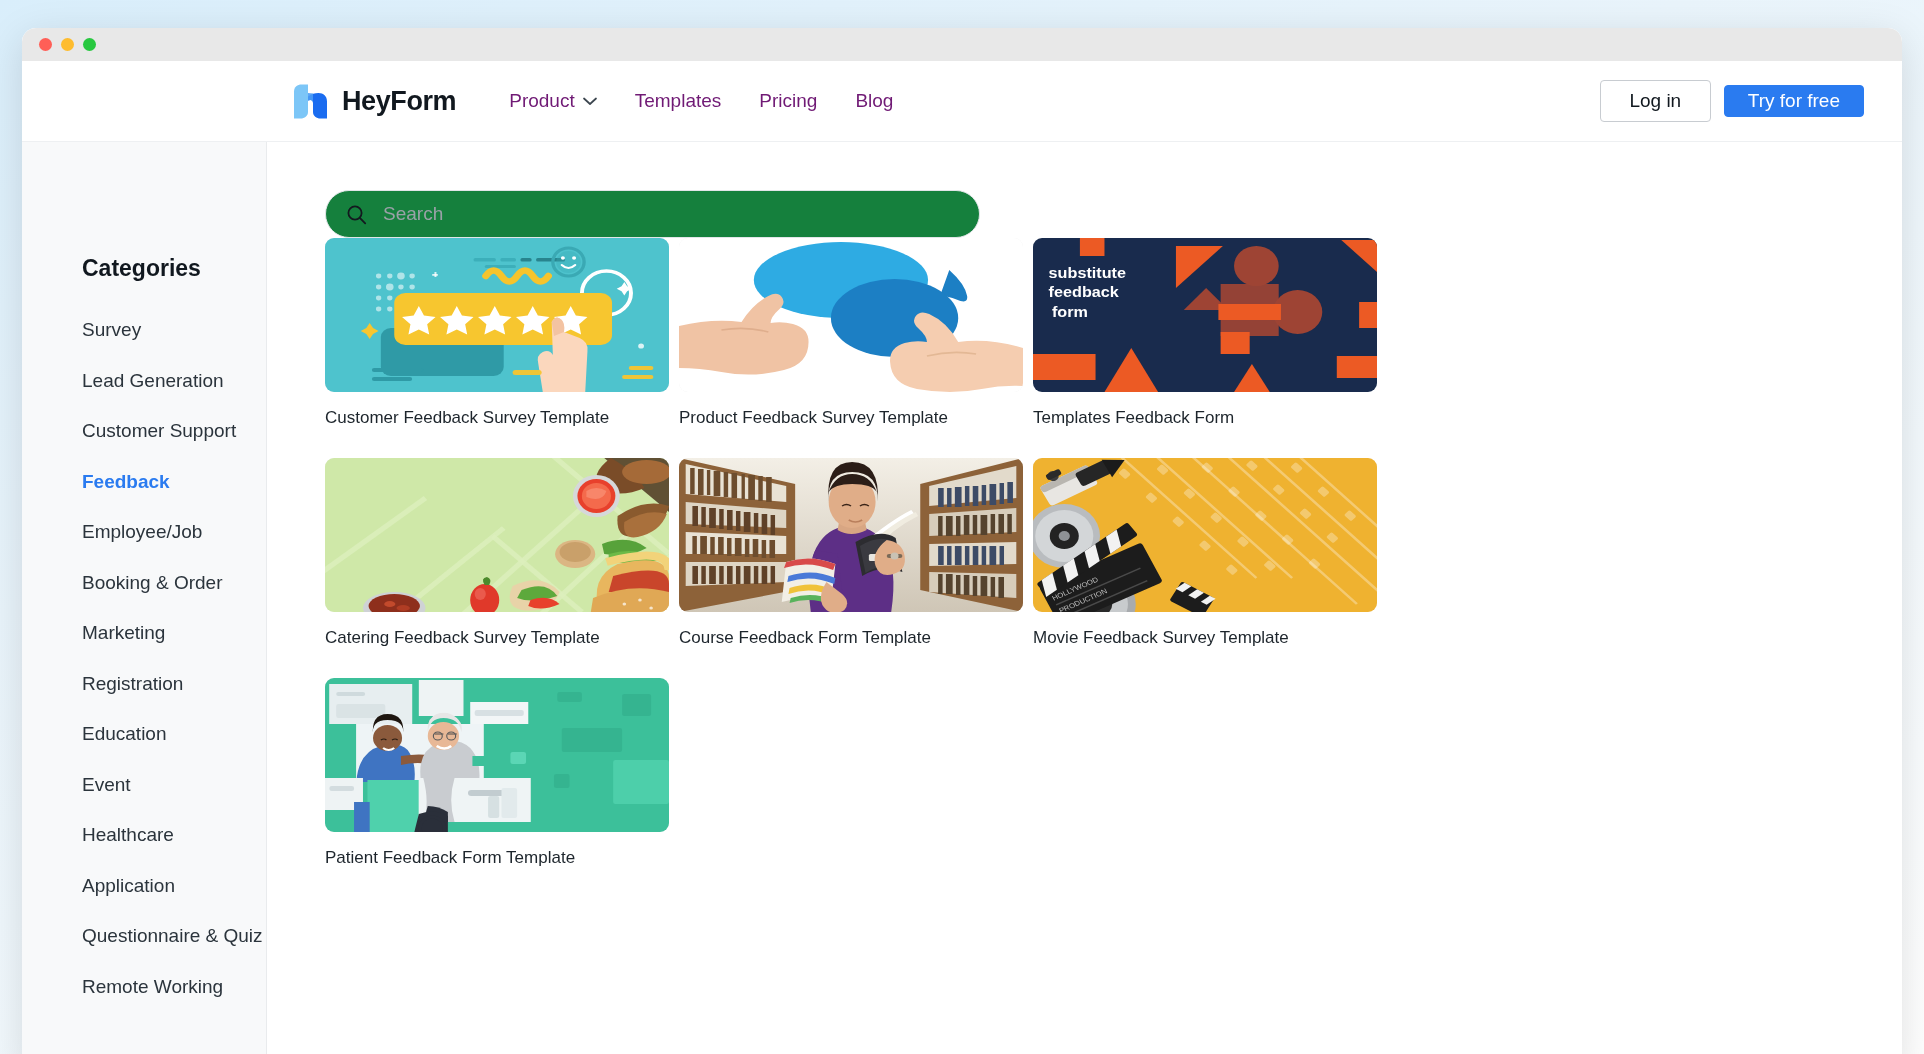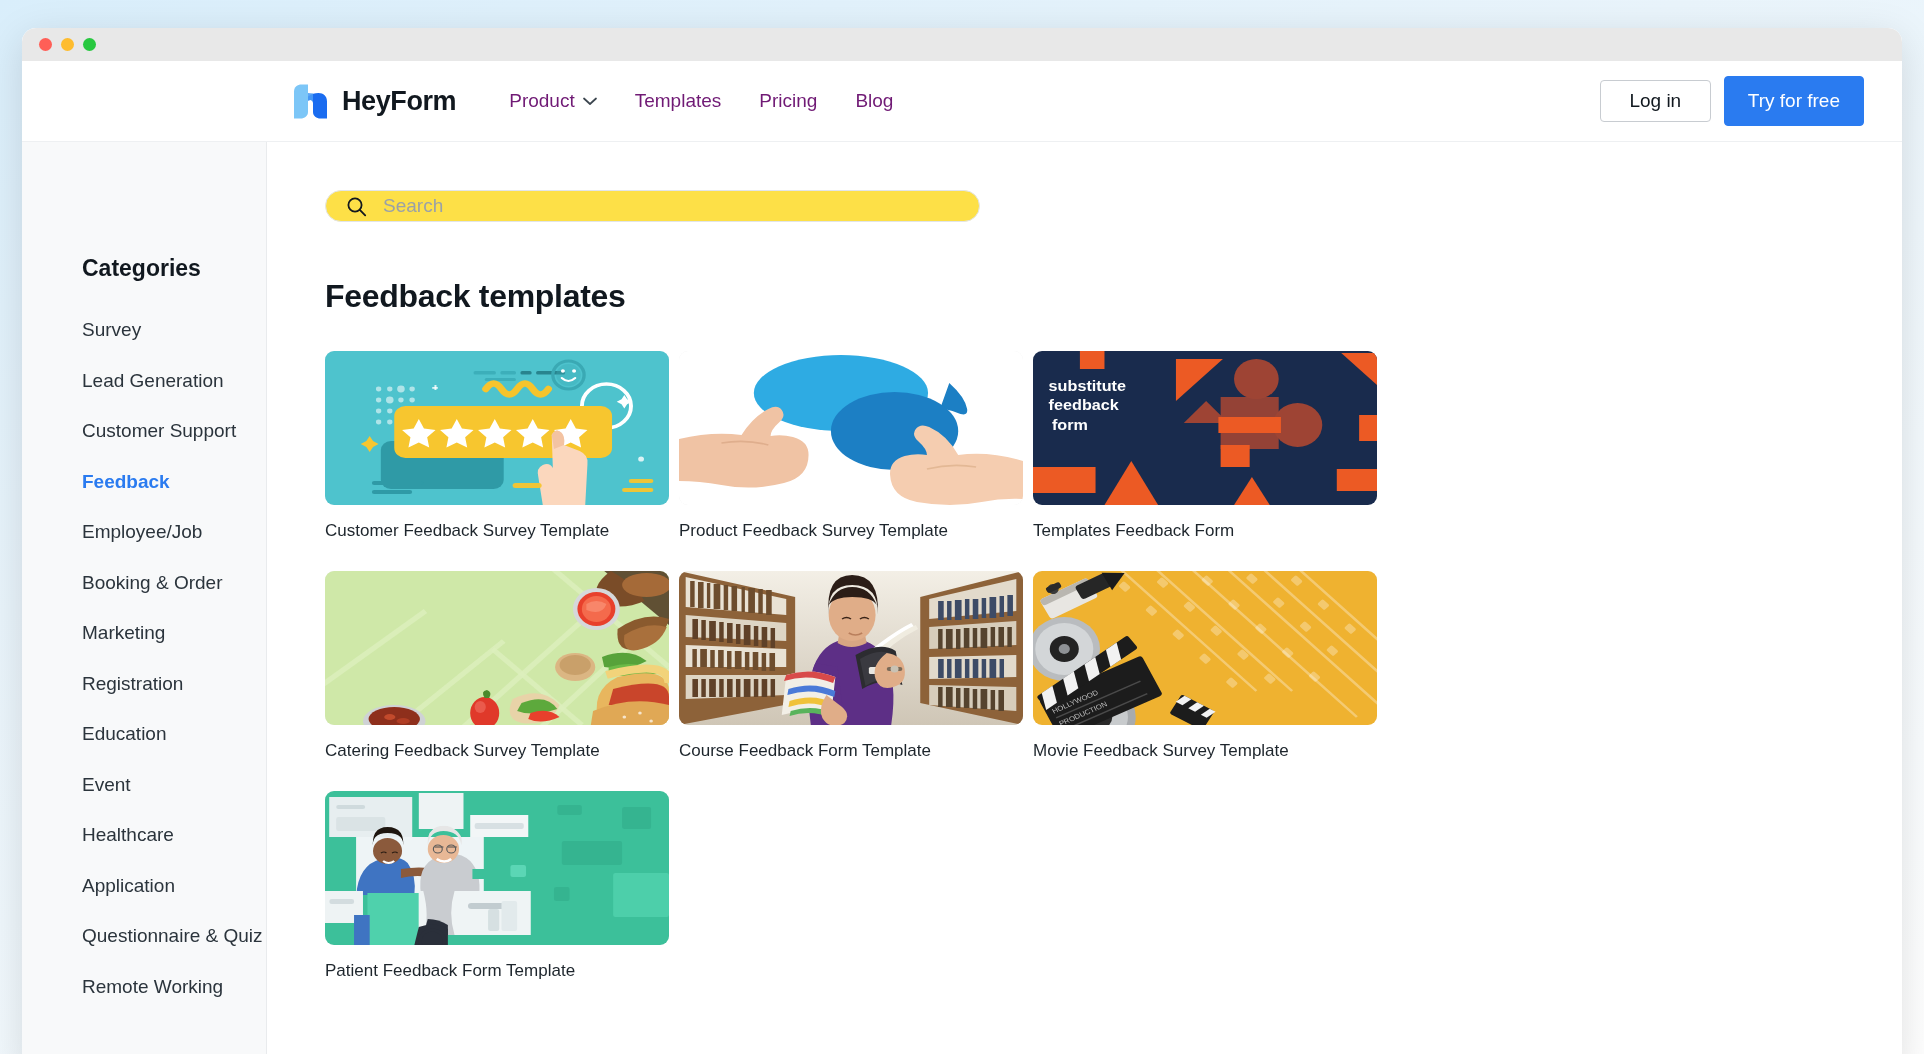--- a/index.html
+++ b/index.html
@@ -104,21 +104,21 @@
     white-space: nowrap;
   }
   .btn-login {
     width: 111px;
     height: 42px;
     border: 1px solid #c8ccd1;
     background: #fff;
     color: #11181f;
   }
   .btn-try {
-    height: 50px;
+    height: 32px;
     padding: 12px 23px;
     background: #2a7bf0;
     color: #fff;
     border: 1px solid #2a7bf0;
   }
 
   
   .page-body {
     display: flex;
     height: calc(100% - 33px - 82px);
@@ -151,28 +151,28 @@
   .content {
     flex: 1;
     padding: 48px 0 0 58px;
     background: #fff;
     overflow: hidden;
   }
 
   
   .search-wrap {
     width: 655px;
-    height: 32px;
+    height: 48px;
     border: 1px solid #e2e5e8;
     border-radius: 24px;
     display: flex;
     align-items: center;
     padding: 0 20px;
     gap: 16px;
-    background: #fde047;
+    background: #15803d;
     cursor: text;
   }
   .search-icon { width: 21px; height: 21px; display: block; flex: 0 0 21px; }
   .search-input {
     border: none;
     outline: none;
     font-size: 19px;
     color: #11181f;
     font-family: "Liberation Sans", sans-serif;
     flex: 1;
@@ -285,21 +285,20 @@
       <div class="search-wrap">
         <span>
           <svg class="search-icon" viewBox="0 0 21 21">
             <circle cx="9" cy="9" r="6.6" fill="none" stroke="#13191f" stroke-width="1.8"></circle>
             <line x1="13.8" y1="13.8" x2="19.2" y2="19.4" stroke="#13191f" stroke-width="1.8" stroke-linecap="round"></line>
           </svg>
         </span>
         <input class="search-input" type="text" placeholder="Search" style="">
       </div>
 
-      <h1 class="content-title">Feedback templates</h1>
 
       <div class="grid">
 
         <div class="card">
           <div class="thumb">
             <svg viewBox="0 0 308 154" preserveAspectRatio="none">
               <rect width="308" height="154" fill="#4ec3cd"></rect>
               <g fill="#ffffff" opacity="0.55">
                 <circle cx="48" cy="38" r="2.4"></circle>
                   <circle cx="58" cy="38" r="2.4"></circle>

